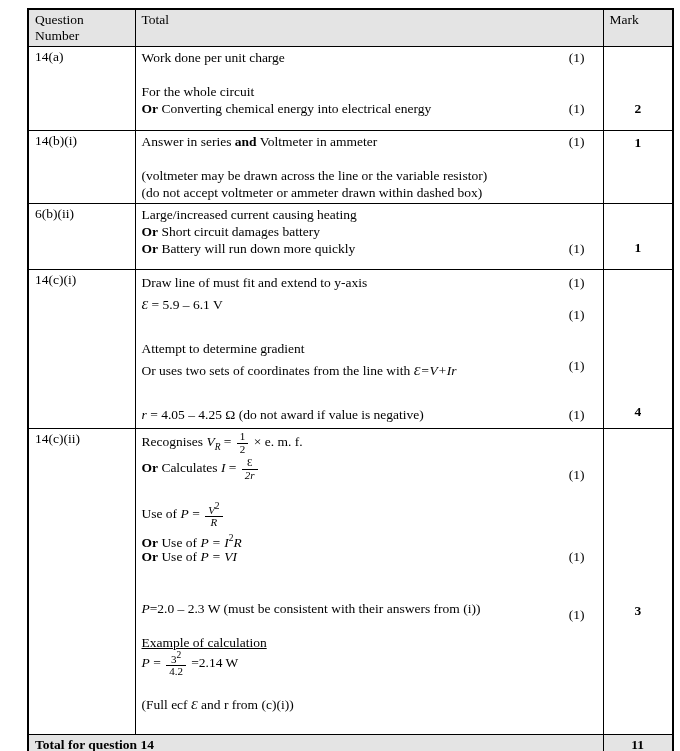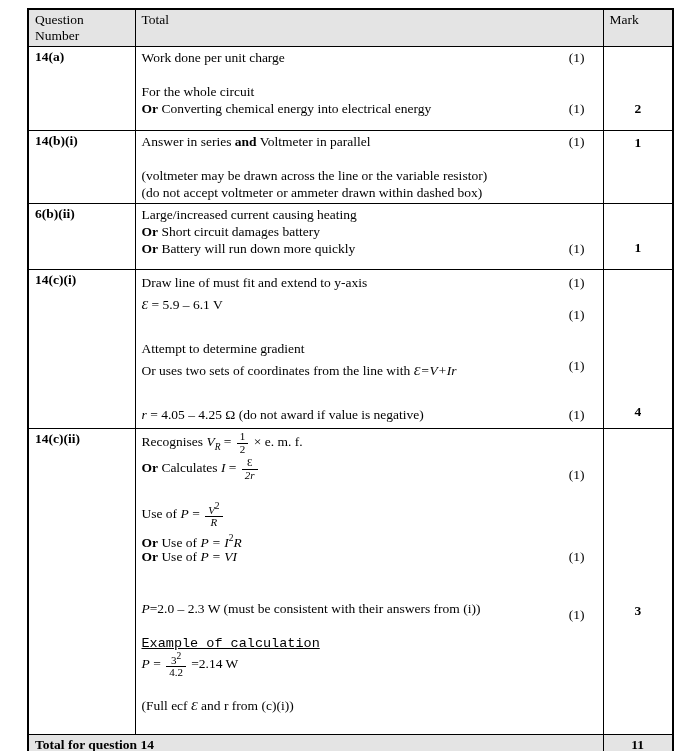--- a/index.html
+++ b/index.html
@@ -3,26 +3,26 @@
 <meta charset="utf-8">
 <style>
   html,body{margin:0;padding:0;background:#fff;}
   .page{position:relative;width:584px;height:751px;background:#fff;
         font-family:"Liberation Serif","DejaVu Serif",serif;color:#000;}
   table.ms{position:absolute;left:27px;top:8px;width:645px;
            border-collapse:collapse;table-layout:fixed;
            border:2px solid #000;font-size:13.5px;}
   table.ms td{border:1px solid #000;vertical-align:top;padding:2px 6px;overflow:hidden;}
   tr.hdr td{background:#e4e4e4;}
-  td.qn{font-weight:bold;padding-left:5px;}
+  td.qn{font-weight:normal;padding-left:5px;}
   td.mk{text-align:center;font-weight:bold;}
   .line{line-height:17px;min-height:17px;}
   .line22{line-height:22px;min-height:22px;}
   .credit{float:right;margin-right:12px;font-weight:normal;}
-  .u{text-decoration:underline;font-family:Liberation Mono, monospace;}
+  .u{text-decoration:underline;}
   i,.fi{font-style:italic;}
   sub{font-size:9.5px;font-style:italic;}
   sup{font-size:9.5px;}
   .frac{display:inline-block;vertical-align:middle;text-align:center;
         line-height:1.05;font-size:11px;margin:0 2px;}
   .frac .fn{display:block;border-bottom:1px solid #000;padding:0 3px;}
   .frac .fd{display:block;padding:0 3px;}
   tr.total td{background:#e4e4e4;font-weight:bold;}
   td.total-label{padding-left:113px;}
 </style>
@@ -53,21 +53,21 @@
         <div class="line"><span class="credit">(1)</span><b>Or</b><span> Converting chemical energy into electrical energy</span></div>
       </td>
       <td class="mk">
             <div style="margin-top:52px">2</div>
           </td>
     </tr>
 
     <tr style="height:71px">
       <td class="qn">14(b)(i)</td>
       <td>
-        <div class="line"><span class="credit">(1)</span><span>Answer in series </span><b>and</b><span> Voltmeter in parallel</span></div>
+        <div class="line"><span class="credit">(1)</span><span>Answer in series </span><b>and</b><span> Voltmeter in ammeter</span></div>
         <div class="line"></div>
         <div class="line"><span>(voltmeter may be drawn across the line or the variable resistor)</span></div>
         <div class="line"><span>(do not accept voltmeter or ammeter drawn within dashed box)</span></div>
       </td>
       <td class="mk">
             <div style="margin-top:2px">1</div>
           </td>
     </tr>
 
     <tr style="height:66px">

